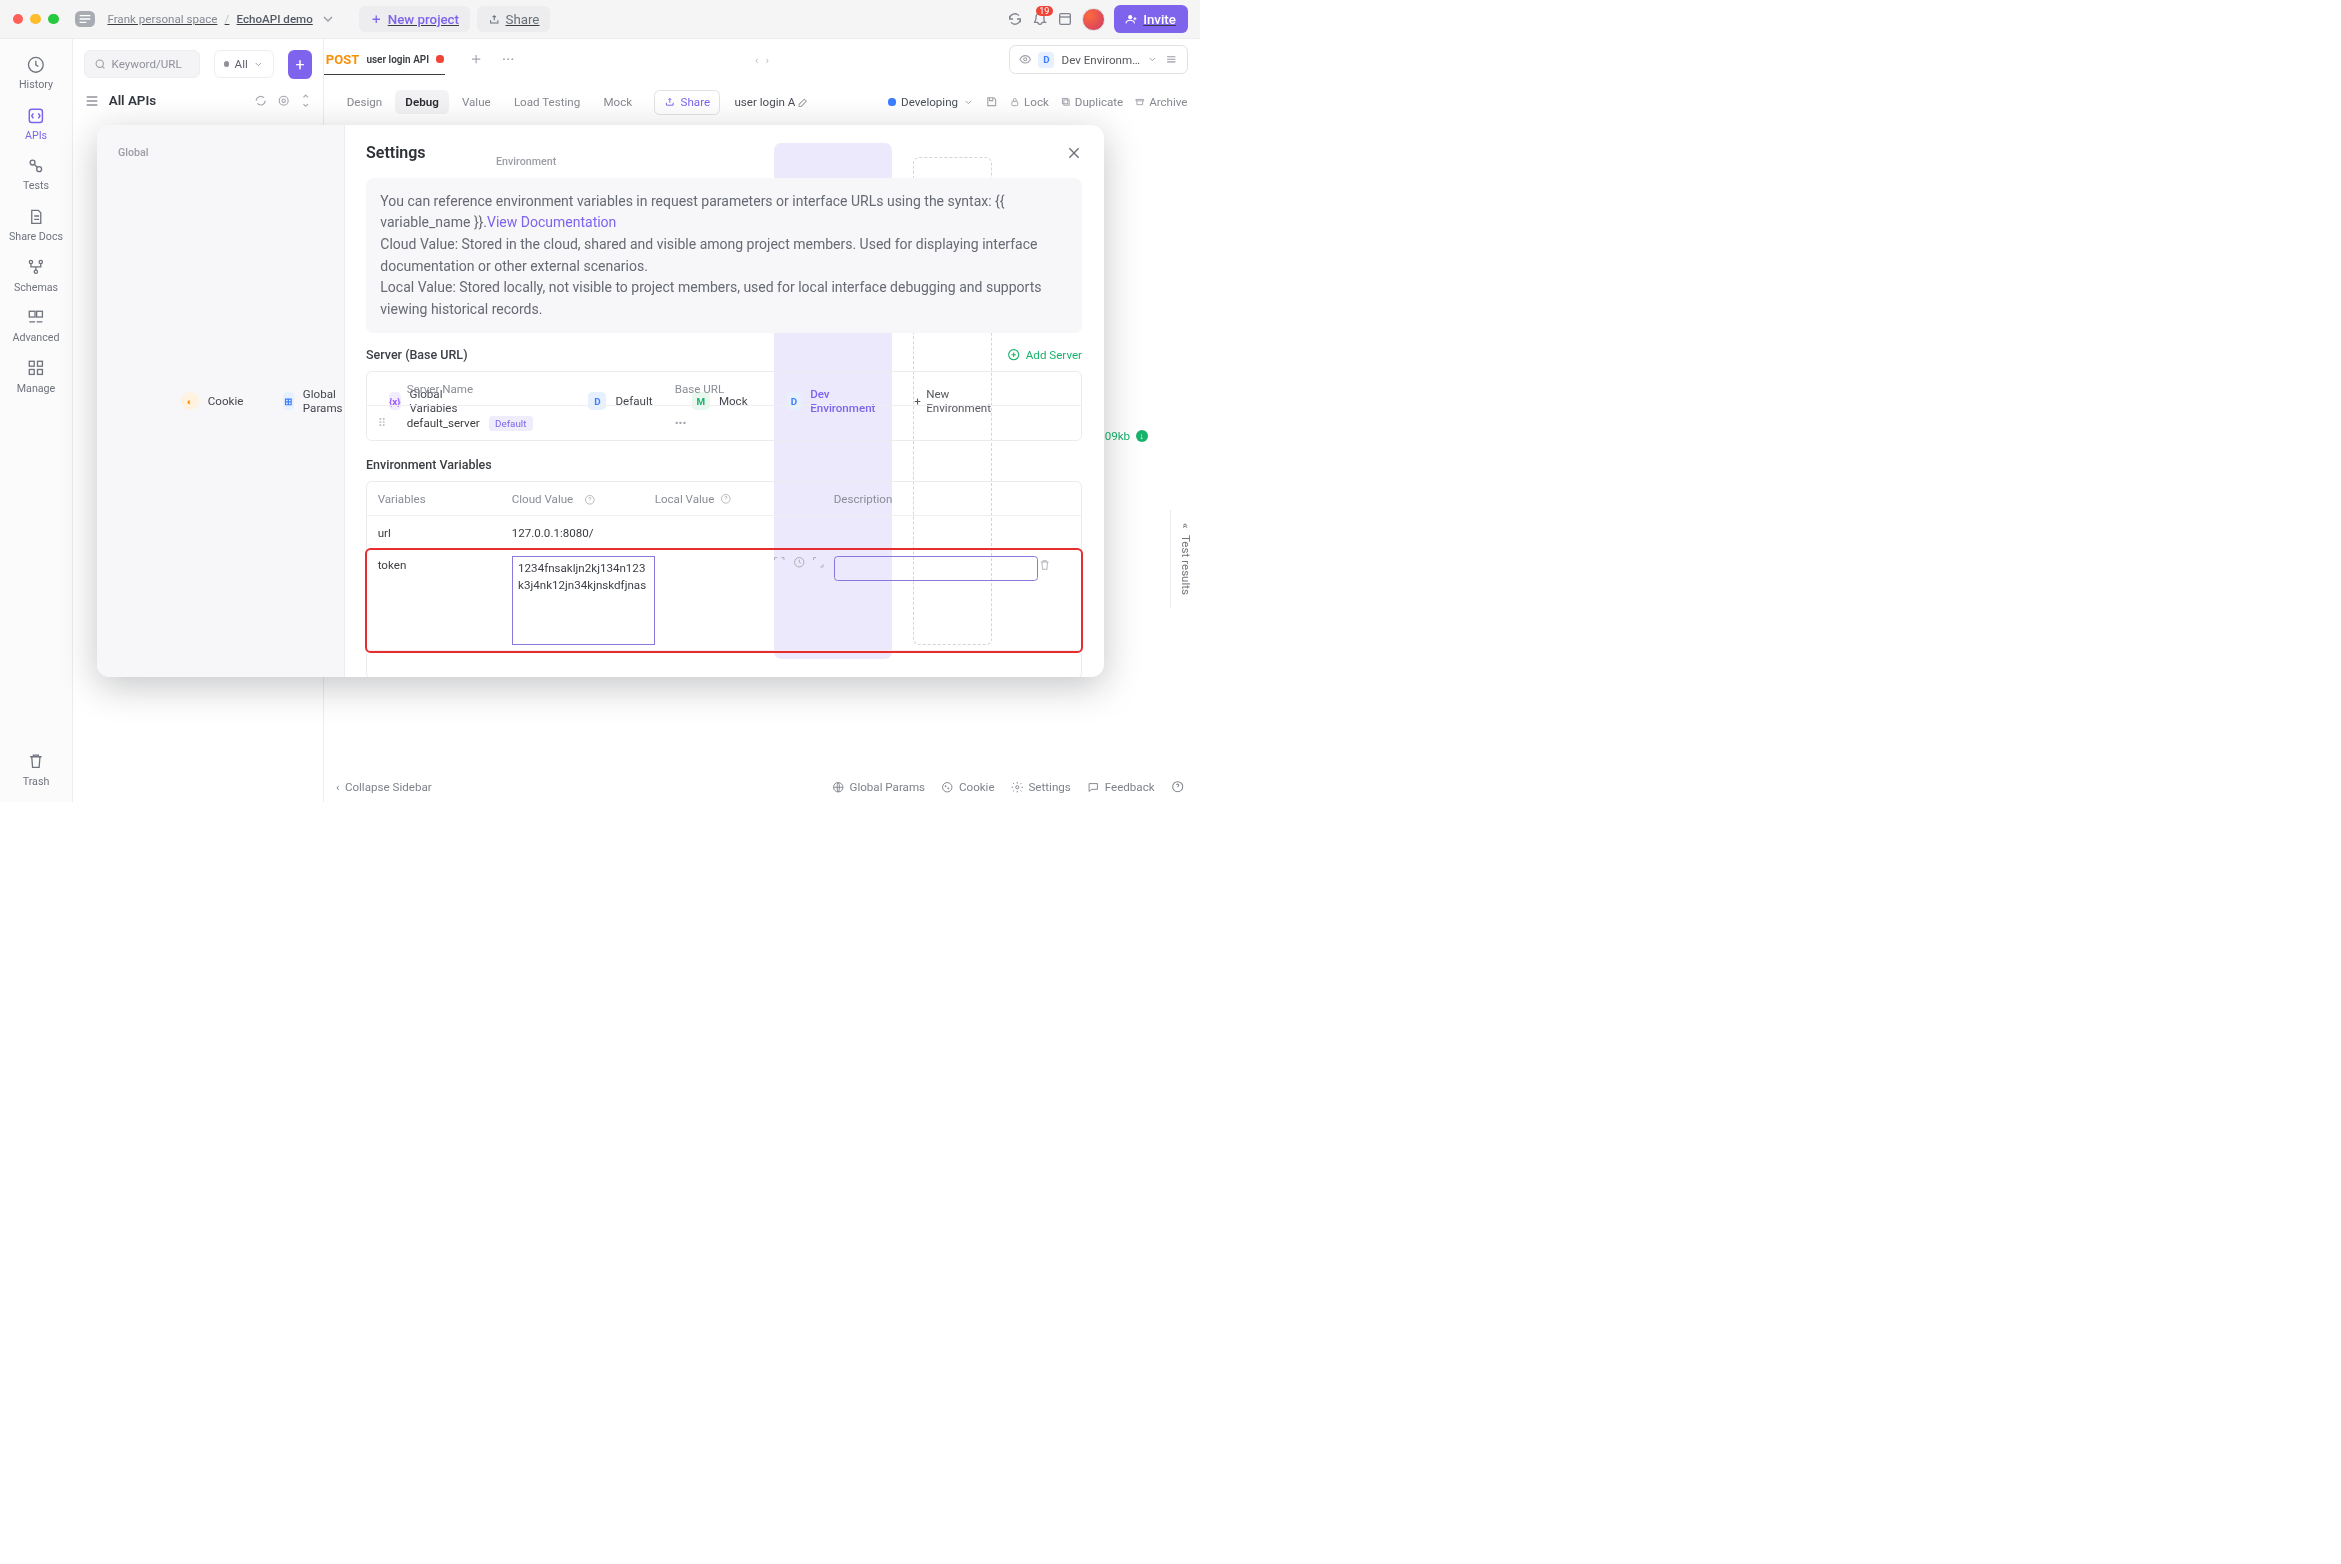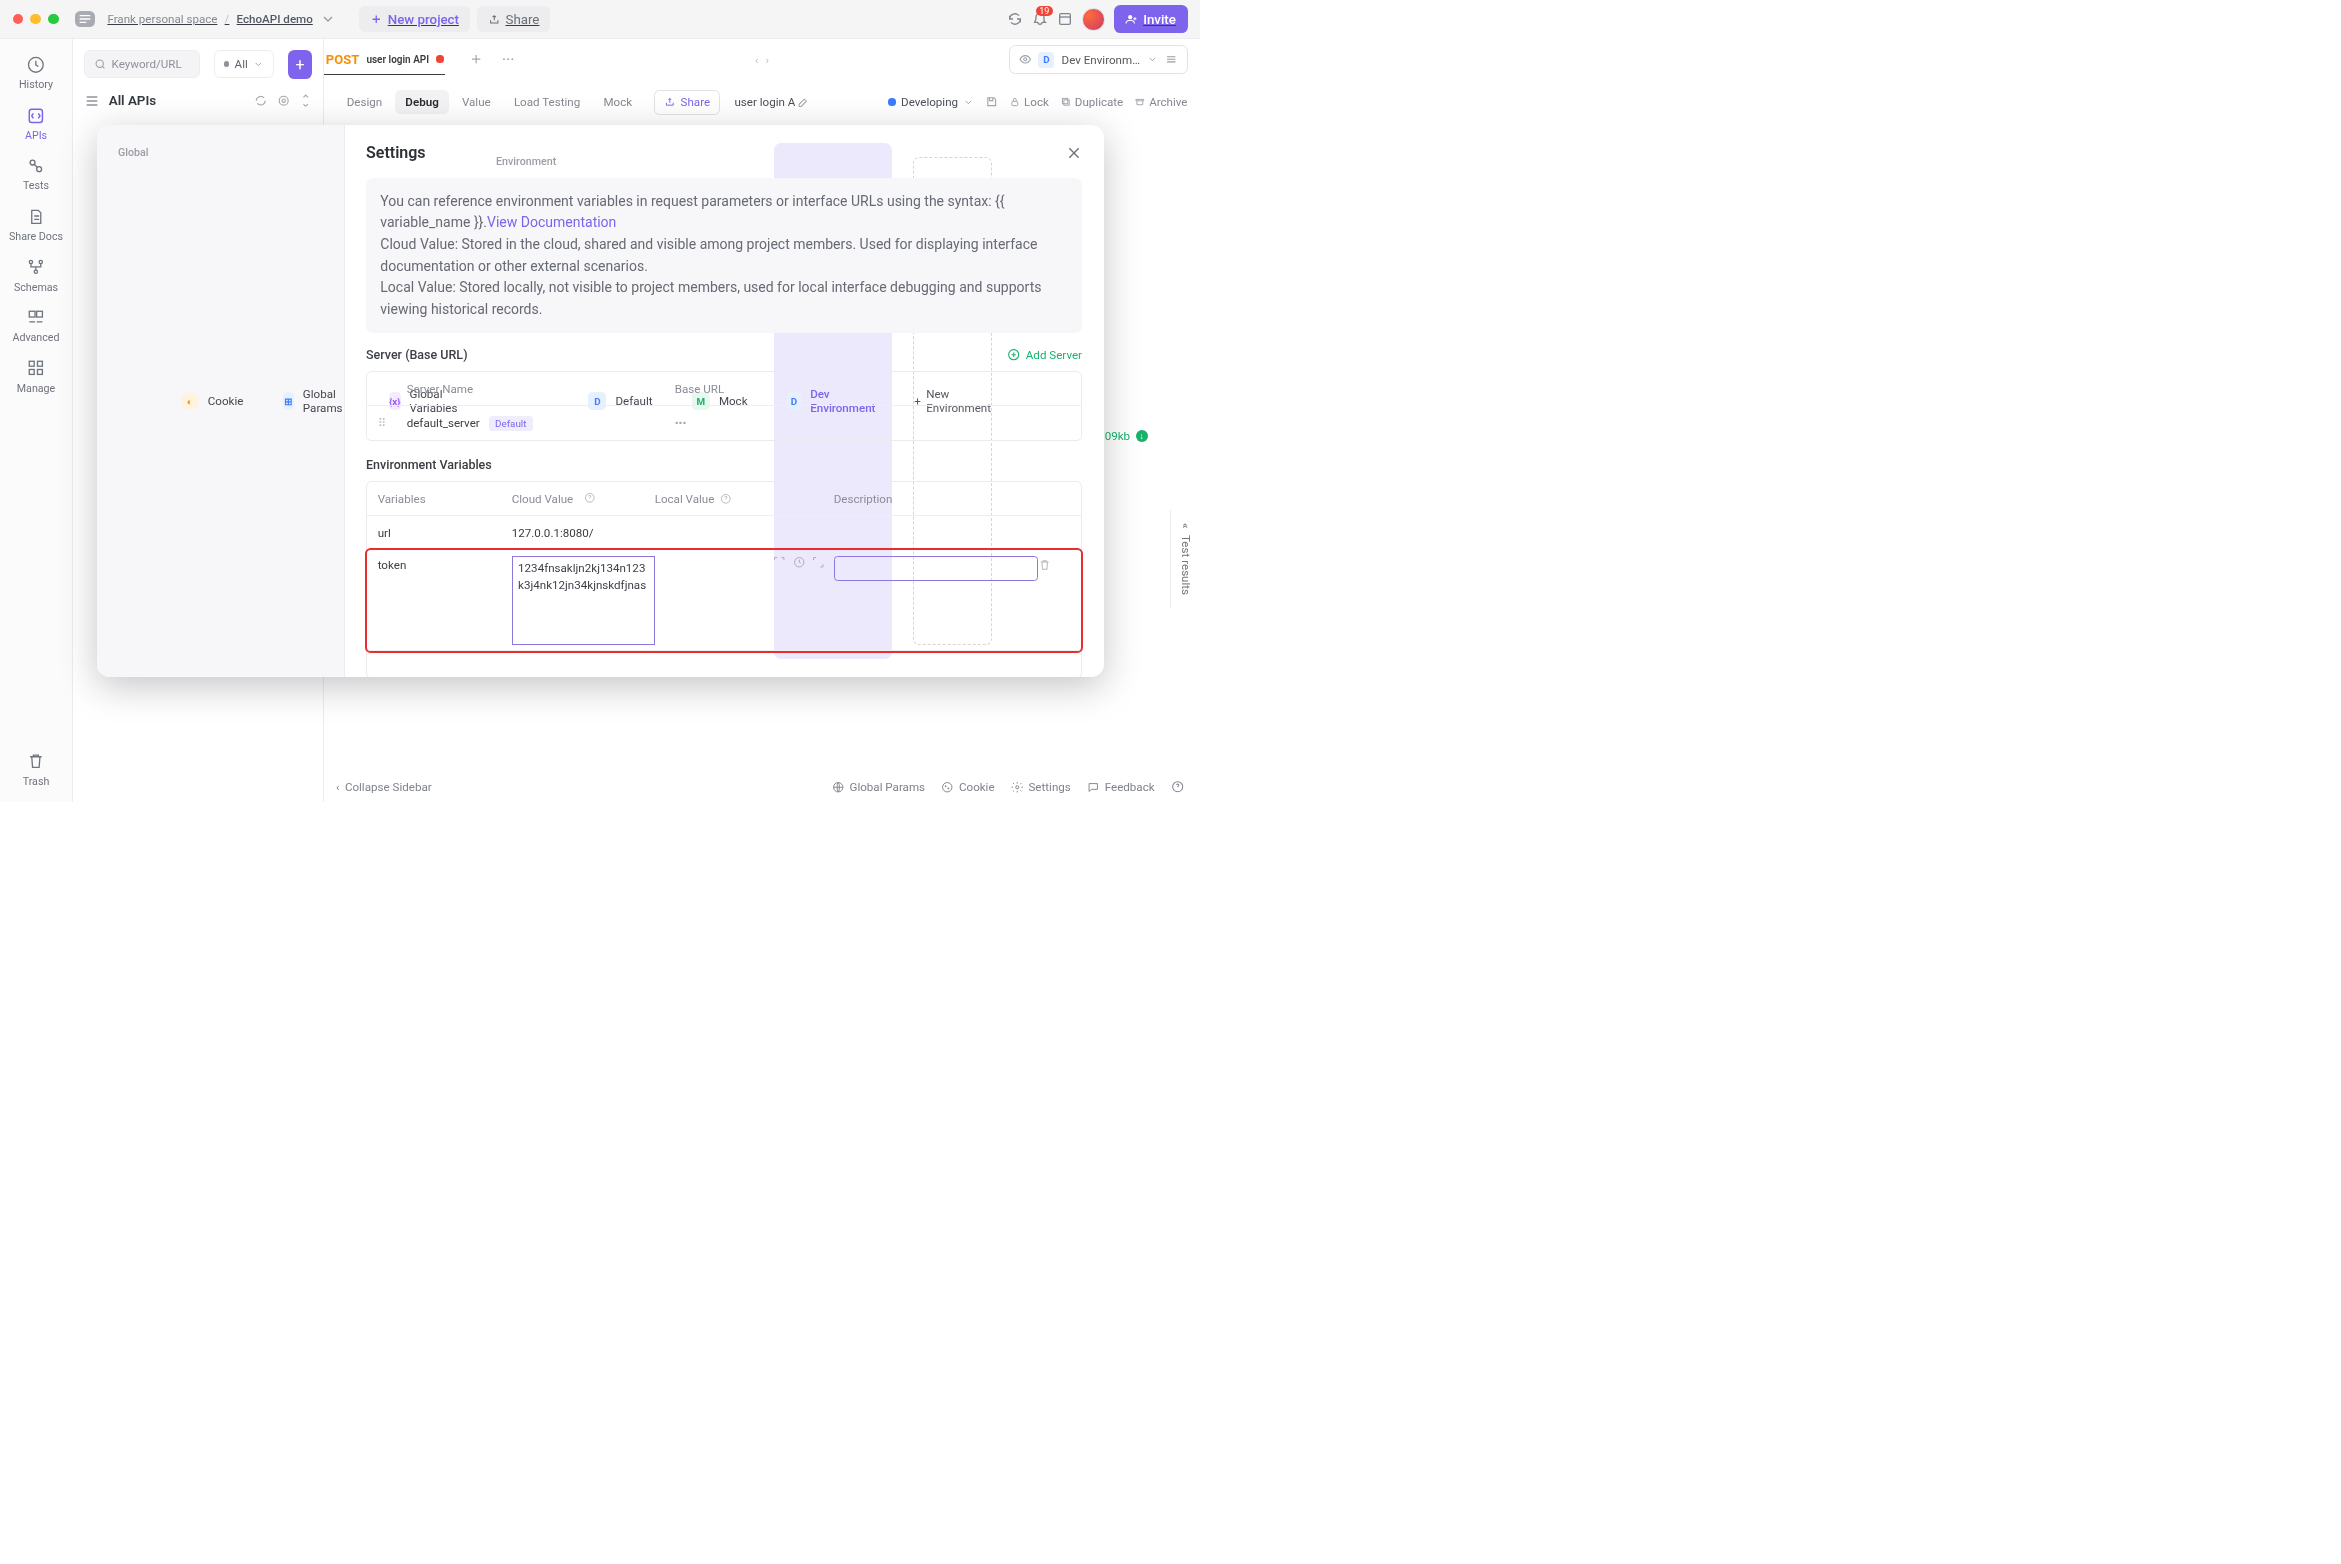--- a/index.html
+++ b/index.html
@@ -496,21 +496,21 @@
           </div>
           <div style="color:#a4a6ad;">•••</div>
         </div>
       </div>
 
       <h4 style="margin-top:16px; font-size:12.5px; font-weight:500;">Environment Variables</h4>
 
       <div class="vars-table">
         <div class="vhead">
           <div>Variables</div>
-          <div style="display:flex;gap:11px;align-items:flex-start;">
+          <div style="display:flex;gap:11px;align-items:flex-end;">
               <span>Cloud Value</span>
               <svg width="11.6" height="11.6" viewBox="0 0 24 24" fill="none" stroke="#b6b7bd" stroke-width="2">
                 <circle cx="12" cy="12" r="9"></circle>
                 <path d="M10 9a2 2 0 114 0c0 2-2 2-2 4"></path>
               </svg>
             </div>
           <div style="display:flex;gap:5.4px;align-items:center;">
               <span>Local Value</span>
               <svg width="11.6" height="11.6" viewBox="0 0 24 24" fill="none" stroke="#b6b7bd" stroke-width="2">
                 <circle cx="12" cy="12" r="9"></circle>

